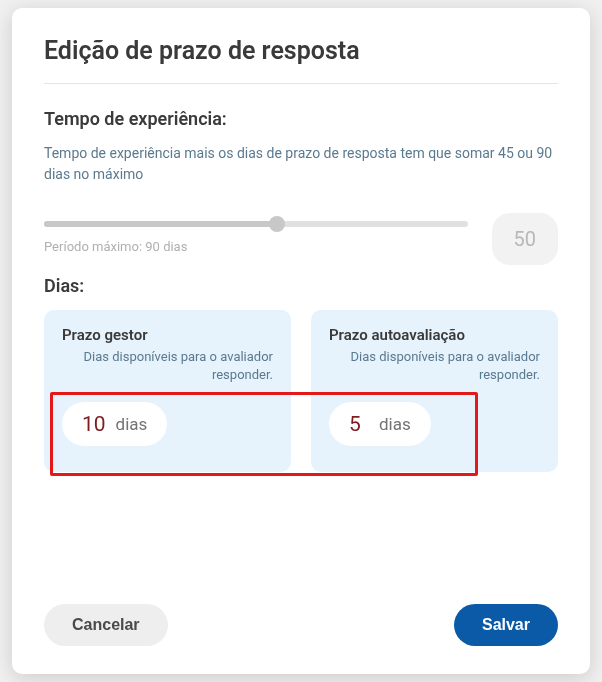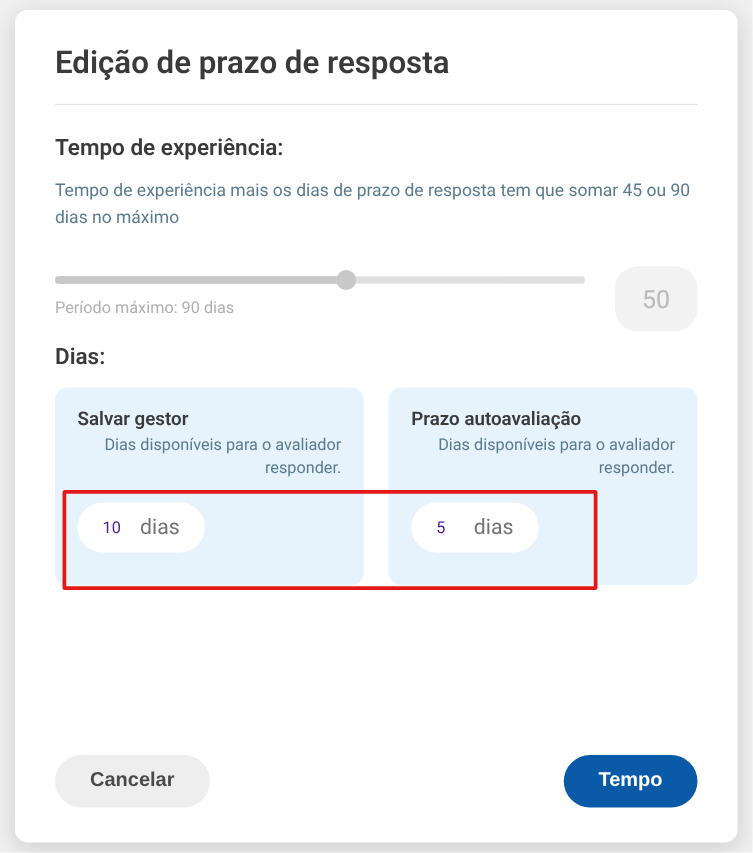--- a/index.html
+++ b/index.html
@@ -136,22 +136,22 @@
     }
     .pill {
       display: inline-flex;
       align-items: center;
       background: #fff;
       border-radius: 22px;
       padding: 10px 20px;
       gap: 10px;
     }
     .pill-value {
-      font-size: 13px;
-      color: #4c1d95;
+      font-size: 21px;
+      color: #7f1d1d;
       min-width: 20px;
     }
     .pill-unit {
       font-size: 17px;
       color: #737373;
     }
     .highlight-box {
       position: absolute;
       border: 3px solid #e31919;
       border-radius: 2px;
@@ -198,21 +198,21 @@
       </div>
       <div class="slider-caption">Período máximo: 90 dias</div>
     </div>
     <div class="slider-value-box">50</div>
   </div>
 
   <div class="prazo-label">Dias:</div>
 
   <div class="split-row">
     <div class="card">
-      <div class="card-title">Salvar gestor</div>
+      <div class="card-title">Prazo gestor</div>
       <div class="card-sub">Dias disponíveis para o avaliador responder.</div>
       <div class="pill">
         <span class="pill-value">10</span>
         <span class="pill-unit">dias</span>
       </div>
     </div>
 
     <div class="card">
       <div class="card-title">Prazo autoavaliação</div>
       <div class="card-sub">Dias disponíveis para o avaliador responder.</div>
@@ -220,15 +220,15 @@
         <span class="pill-value">5</span>
         <span class="pill-unit">dias</span>
       </div>
     </div>
 
     <div class="highlight-box" style="left:6px; right:80px; top:82px; bottom:-4px;"></div>
   </div>
 
   <div class="footer">
     <button class="btn btn-cancel">Cancelar</button>
-    <button class="btn btn-save">Tempo</button>
+    <button class="btn btn-save">Salvar</button>
   </div>
 </div>
 
 </body></html>

